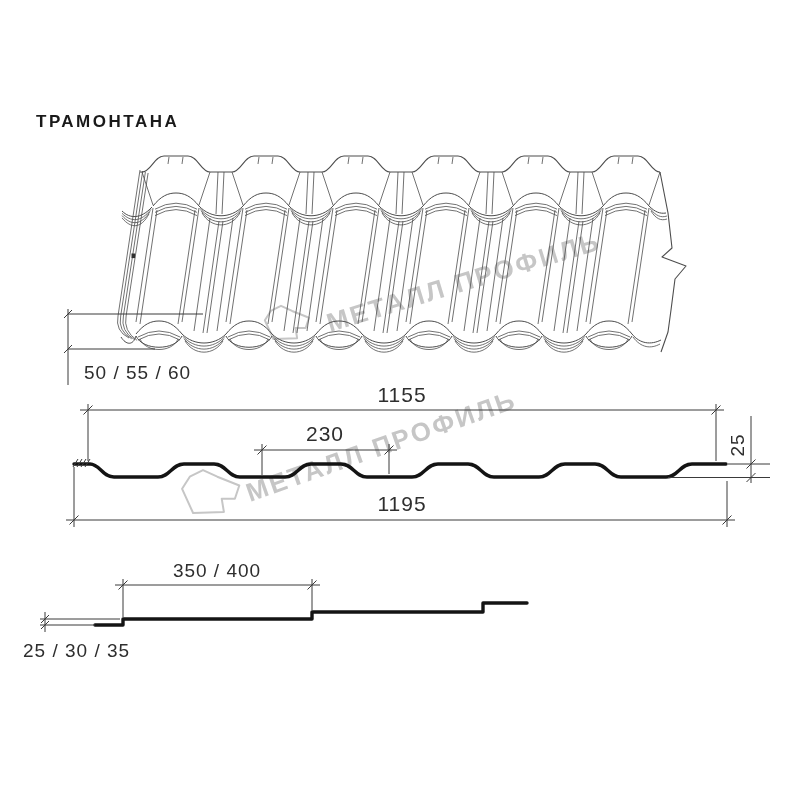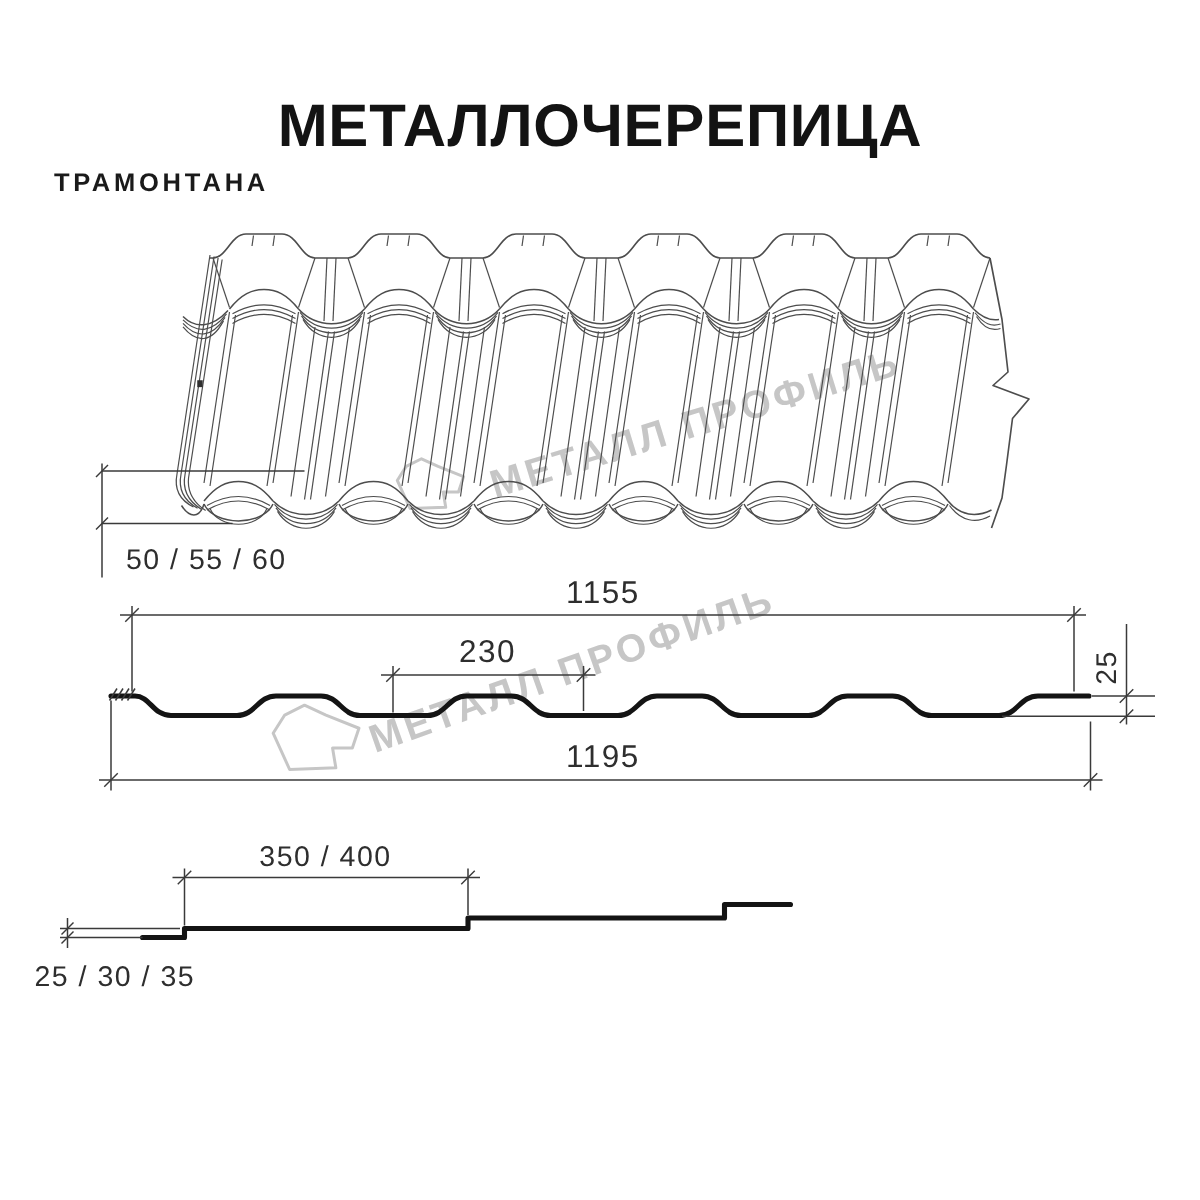--- a/index.html
+++ b/index.html
@@ -16,21 +16,20 @@
   .small{font-size:19px;}
   .mid{text-anchor:middle;}
   .wmtxt{fill:#c6c6c6;font-size:26px;font-weight:bold;letter-spacing:2.5px;}
   .wmlogo{fill:none;stroke:#c6c6c6;stroke-width:2;stroke-linejoin:round;}
 </style>
 </head>
 <body>
 
 <div id="page">
 
-  <div id="title">МЕТАЛЛОЧЕРЕПИЦА</div>
   <div id="subtitle">ТРАМОНТАНА</div>
 
   <svg width="800" height="800" viewBox="0 0 800 800">
 
     <g>
       <path class="wmlogo" vector-effect="non-scaling-stroke" transform="translate(264,305) scale(0.85)" d="M1,18 L8,7 L20,1 L33,7 L53,15 L49,27 L37,27 L39,39 L11,40 Z"></path>
       <g transform="translate(330,332) rotate(-17)">
         <text class="wmtxt" x="0" y="0">МЕТАЛЛ ПРОФИЛЬ</text>
       </g>
     </g>

